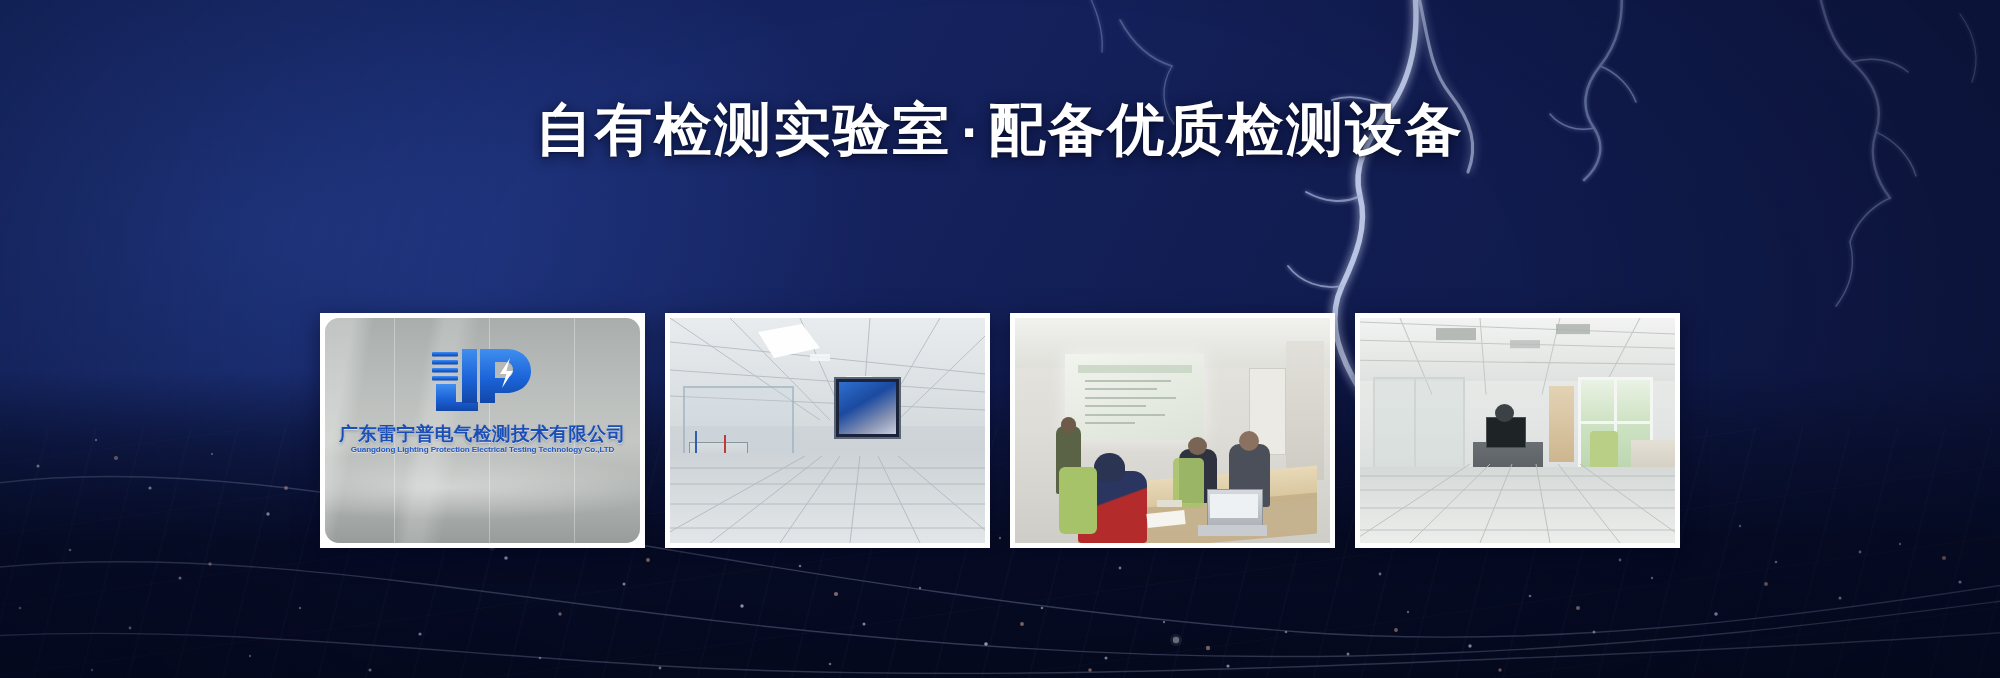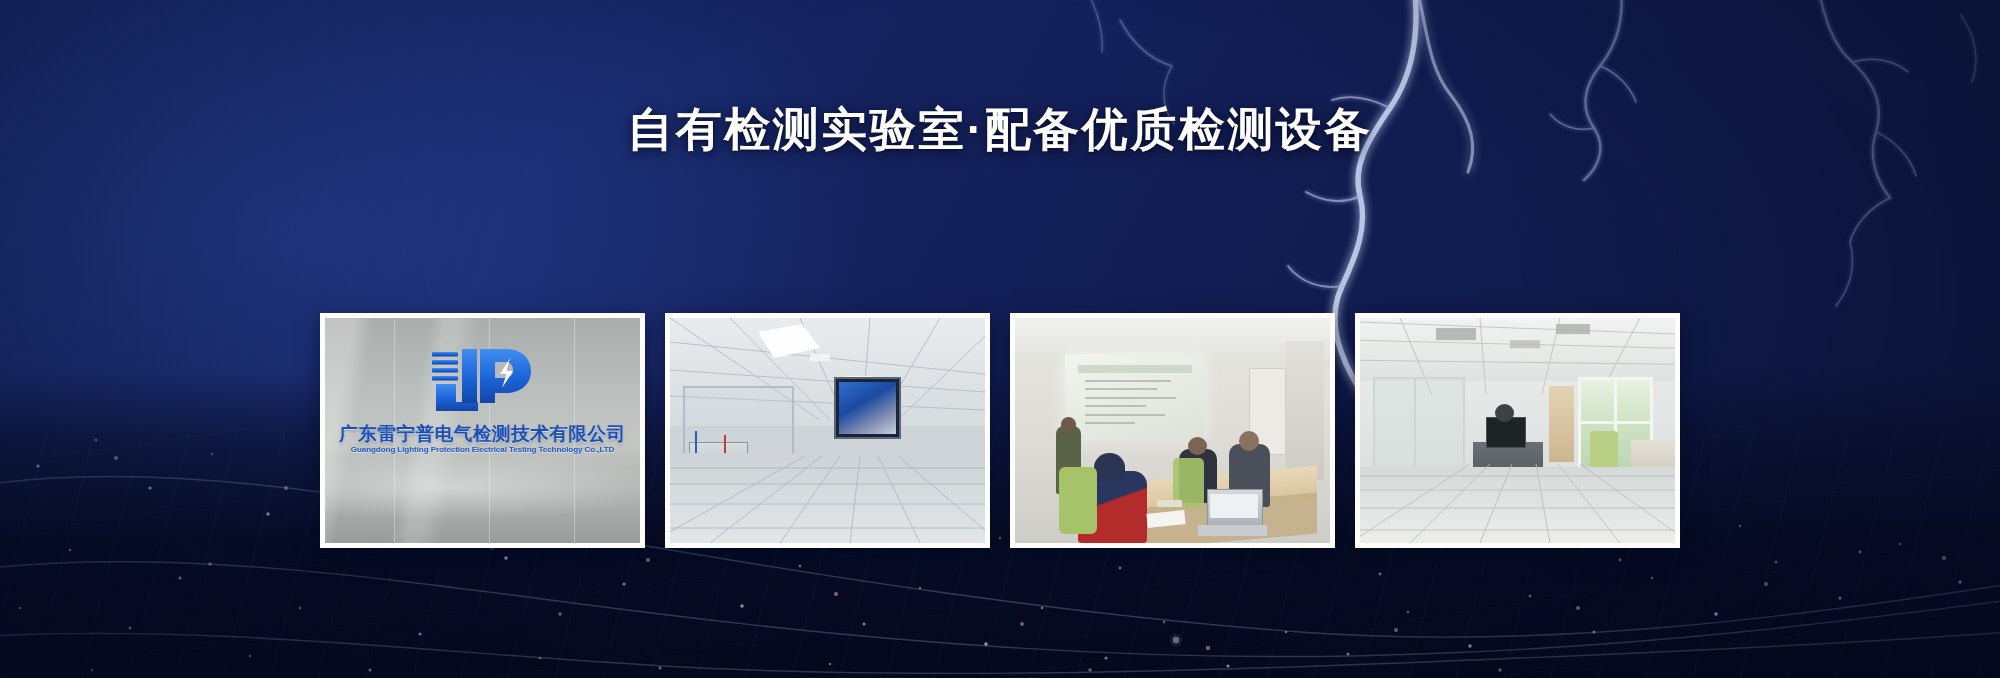--- a/index.html
+++ b/index.html
@@ -44,24 +44,25 @@
       repeating-linear-gradient(104deg, rgba(120,150,220,.055) 0 2px, rgba(0,0,0,0) 2px 46px),
       repeating-linear-gradient(-8deg, rgba(150,130,150,.05) 0 1px, rgba(0,0,0,0) 1px 70px);
     mix-blend-mode:screen;
   }
 
   
   .headline{
     position:absolute;top:106px;left:0;right:0;text-align:center;z-index:6;
   }
   .title{
-    color:#ffffff;font-size:46px;line-height:1;font-weight:bold;
+    color:#ffffff;font-size:57px;line-height:1;font-weight:bold;
     letter-spacing:2.5px;
     text-shadow:0 3px 14px rgba(2,8,34,.75), 0 1px 3px rgba(0,0,0,.5);
     white-space:nowrap;
+    font-family:Liberation Mono, monospace;
   }
   .subline{
     margin-top:29px;display:flex;align-items:center;justify-content:center;gap:21px;
   }
   .subline .rule{
     display:block;width:54px;height:2px;background:rgba(255,255,255,.82);
   }
   .subtitle{
     color:#eef2fb;font-size:22px;line-height:1;letter-spacing:2.2px;white-space:nowrap;
     text-shadow:0 2px 8px rgba(2,8,34,.7);
@@ -76,20 +77,21 @@
     width:325px;height:235px;background:#ffffff;padding:5px;box-sizing:border-box;
     box-shadow:0 6px 20px rgba(2,6,28,.55);
   }
   .photo .inner{width:100%;height:100%;position:relative;overflow:hidden;}
 
   
   .p1{
     background:
       linear-gradient(100deg, rgba(255,255,255,.28) 0 8%, rgba(255,255,255,0) 14% 30%, rgba(255,255,255,.18) 34% 38%, rgba(255,255,255,0) 44%),
       linear-gradient(180deg,#a9aeac 0%,#b9bdbb 30%,#c4c7c4 55%,#aeb2b0 78%,#989c9b 100%);
+    border-radius: 14px;
   }
   .p1 .seam{position:absolute;top:0;bottom:0;width:1px;background:rgba(255,255,255,.33);}
   .p1 .logo{
     position:absolute;top:26px;left:50%;transform:translateX(-50%);
     width:130px;height:68px;
   }
   .p1 .cn{
     position:absolute;top:103px;left:0;right:0;text-align:center;
     font-size:18.5px;font-weight:bold;letter-spacing:.6px;
     color:#1b4fb8;

